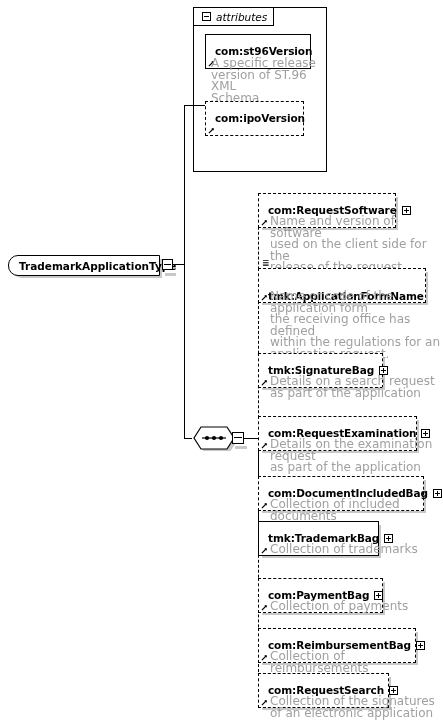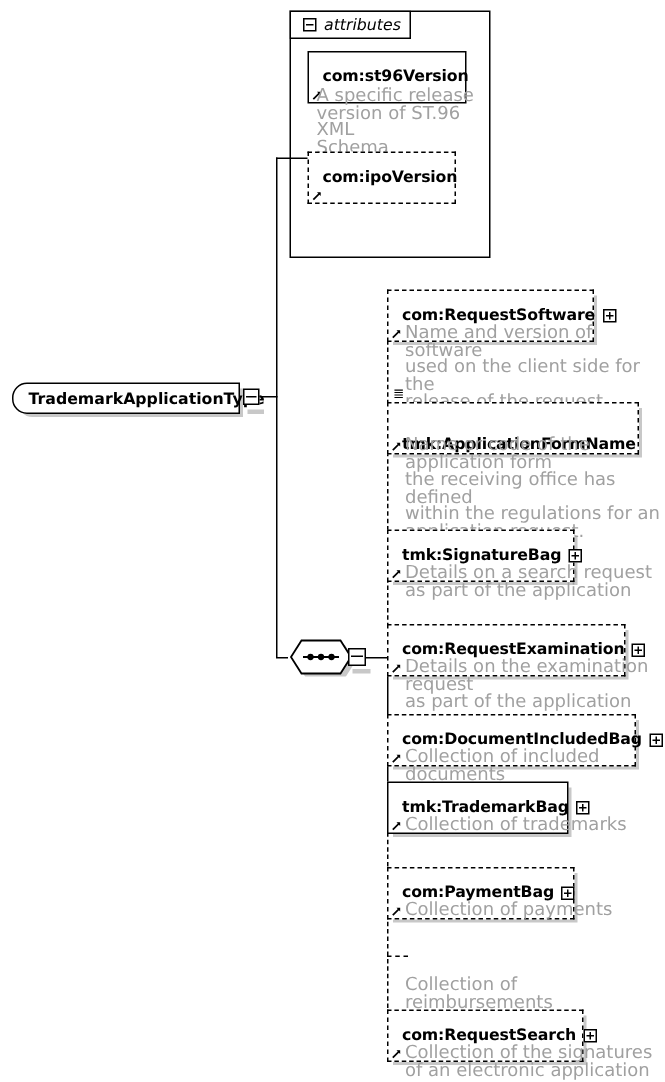--- a/index.html
+++ b/index.html
@@ -265,20 +265,29 @@
     <svg class="arw" viewBox="0 0 8 8">
       <path d="M1 7 L6 2" stroke="#000" stroke-width="1.3" fill="none"></path>
       <path d="M6.6 1.4 L6.6 4.2 L3.8 1.4 Z" fill="#000"></path>
     </svg>
     <span class="lbl">com:PaymentBag</span>
     <span class="expand"></span>
   </div>
   <div class="desc" style="left:270px;top:601px;width:172px;">Collection of payments</div>
 
   <div class="dashh" style="left:258px;top:637px;width:14px;"></div>
+  <div class="node dashed" style="left:258px;top:628px;width:158px;">
+    <span class="shadow"></span>
+    <svg class="arw" viewBox="0 0 8 8">
+      <path d="M1 7 L6 2" stroke="#000" stroke-width="1.3" fill="none"></path>
+      <path d="M6.6 1.4 L6.6 4.2 L3.8 1.4 Z" fill="#000"></path>
+    </svg>
+    <span class="lbl">com:ReimbursementBag</span>
+    <span class="expand"></span>
+  </div>
   <div class="desc" style="left:270px;top:651px;width:172px;">Collection of reimbursements</div>
 
   <div class="dashh" style="left:258px;top:682px;width:14px;"></div>
   <div class="node dashed" style="left:258px;top:673px;width:131px;">
     <span class="shadow"></span>
     <svg class="arw" viewBox="0 0 8 8">
       <path d="M1 7 L6 2" stroke="#000" stroke-width="1.3" fill="none"></path>
       <path d="M6.6 1.4 L6.6 4.2 L3.8 1.4 Z" fill="#000"></path>
     </svg>
     <span class="lbl">com:RequestSearch</span>

